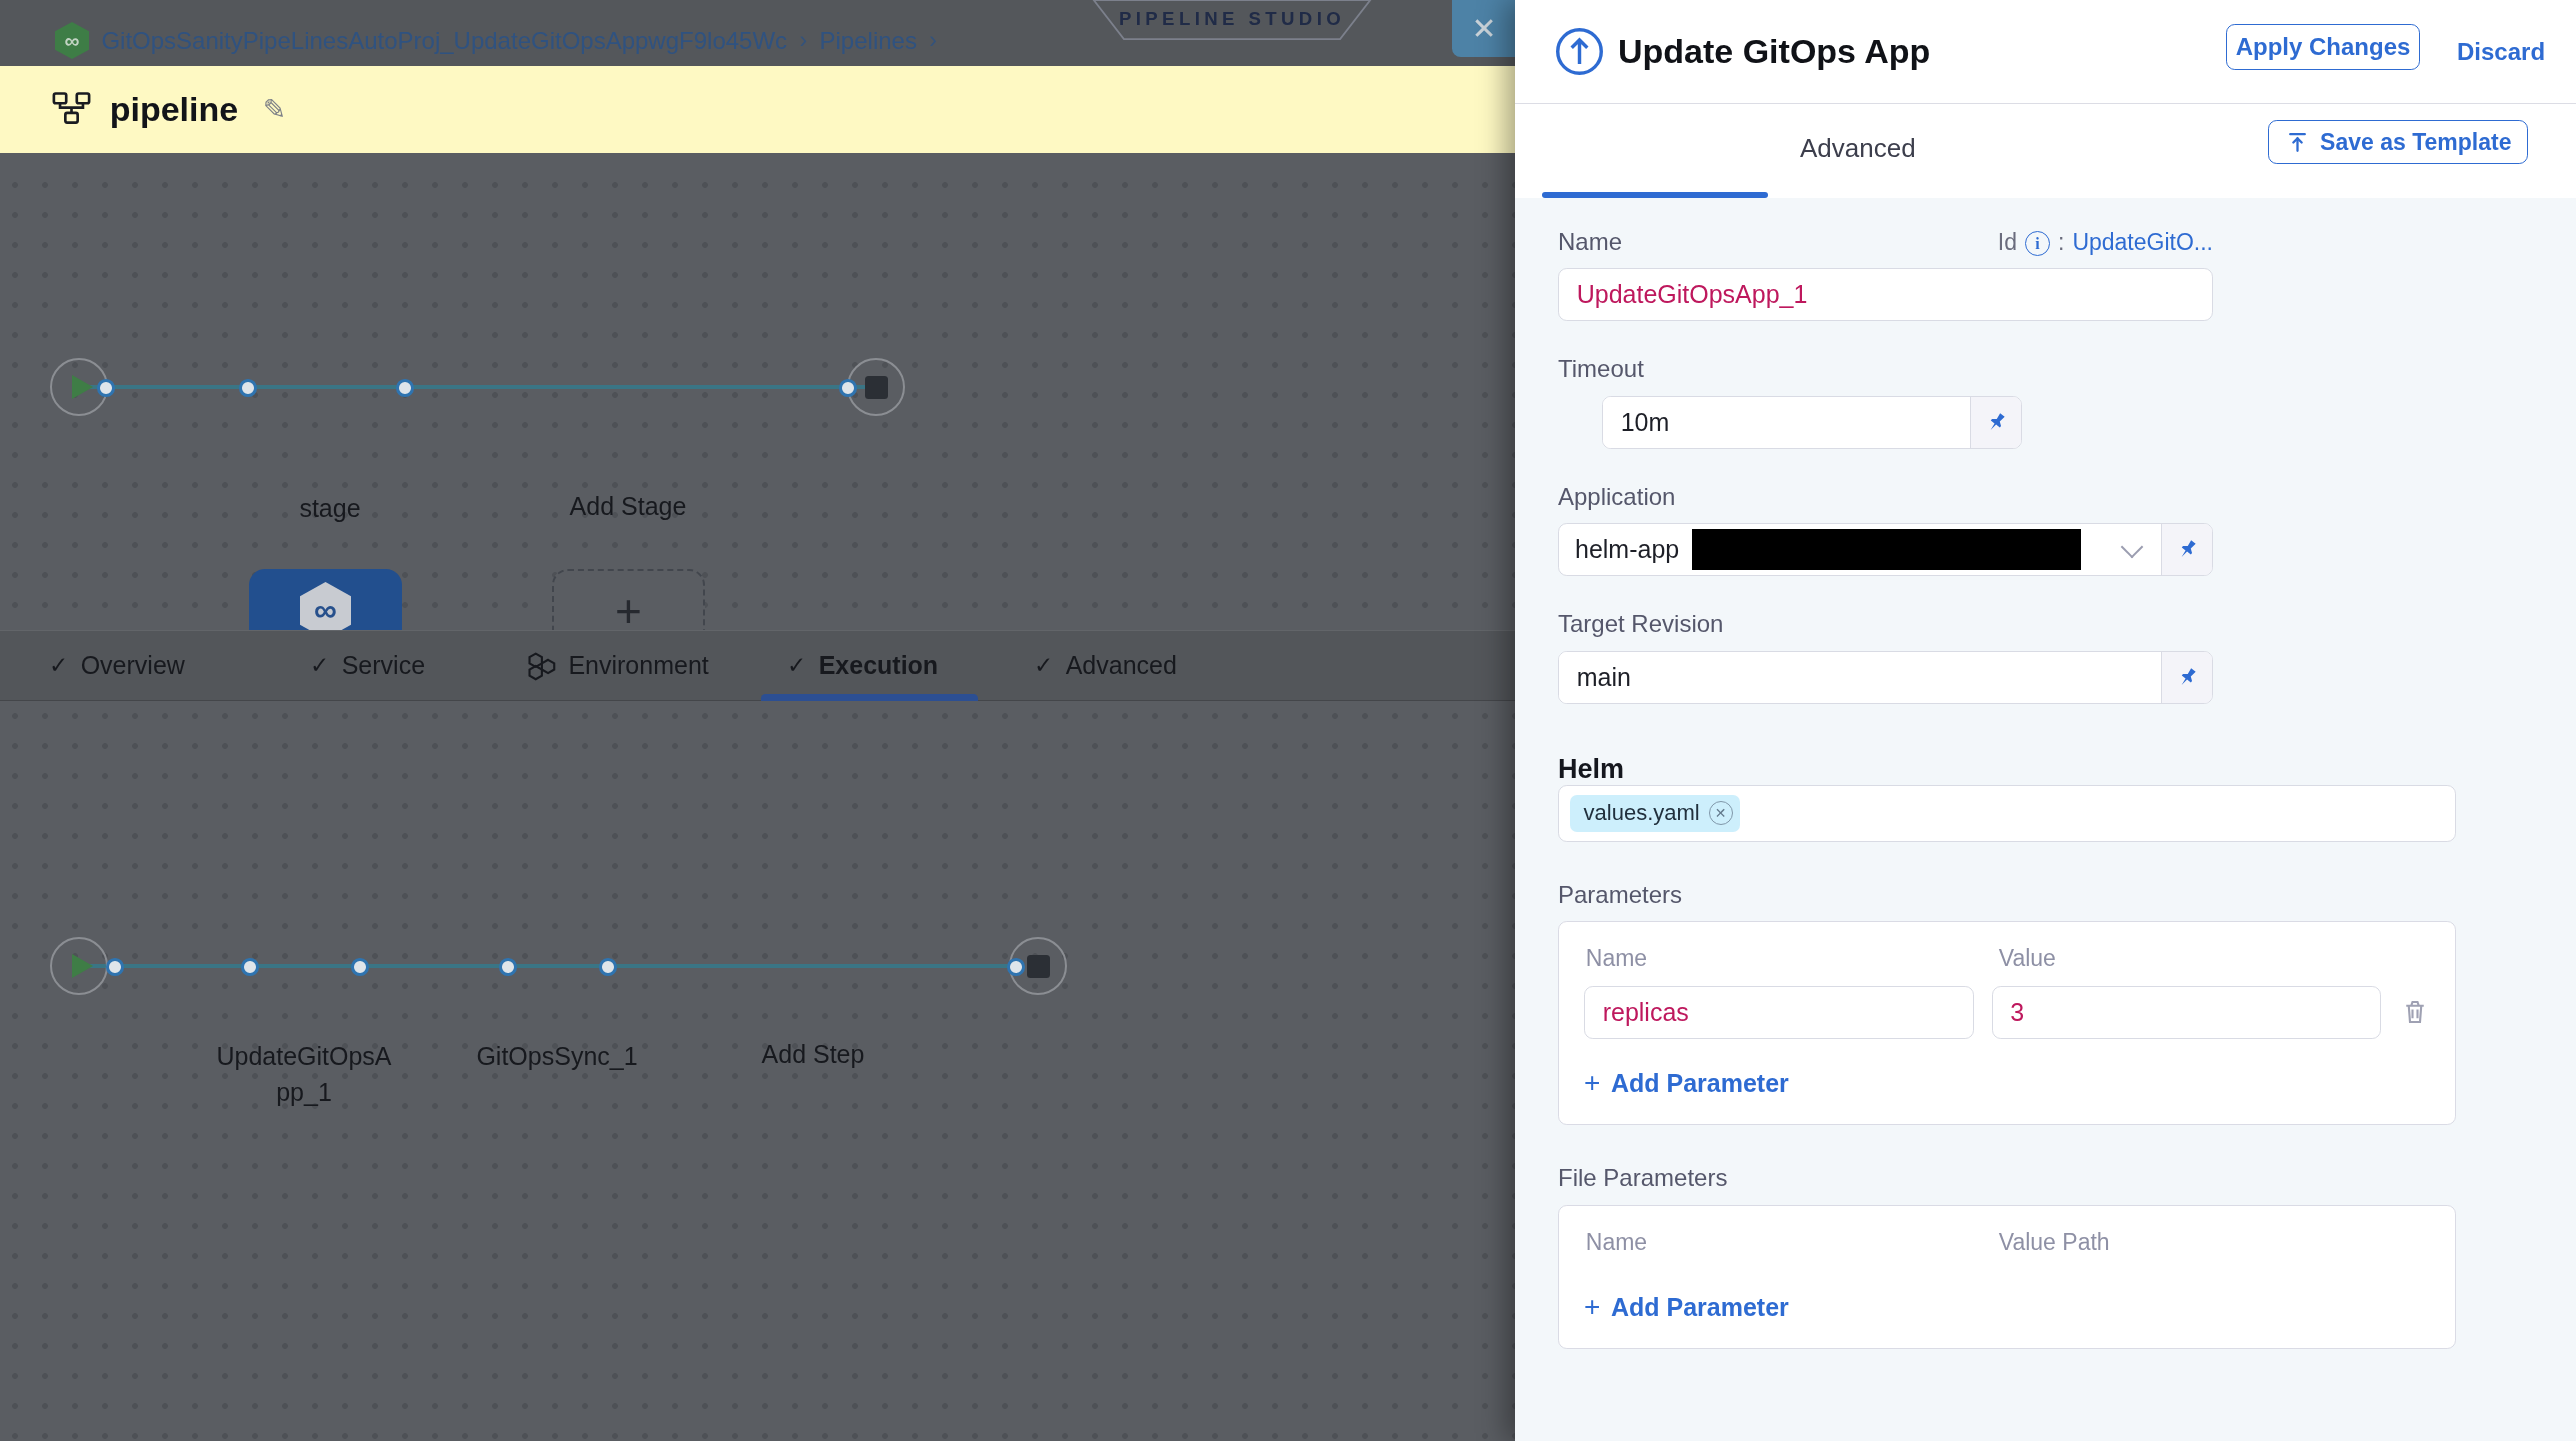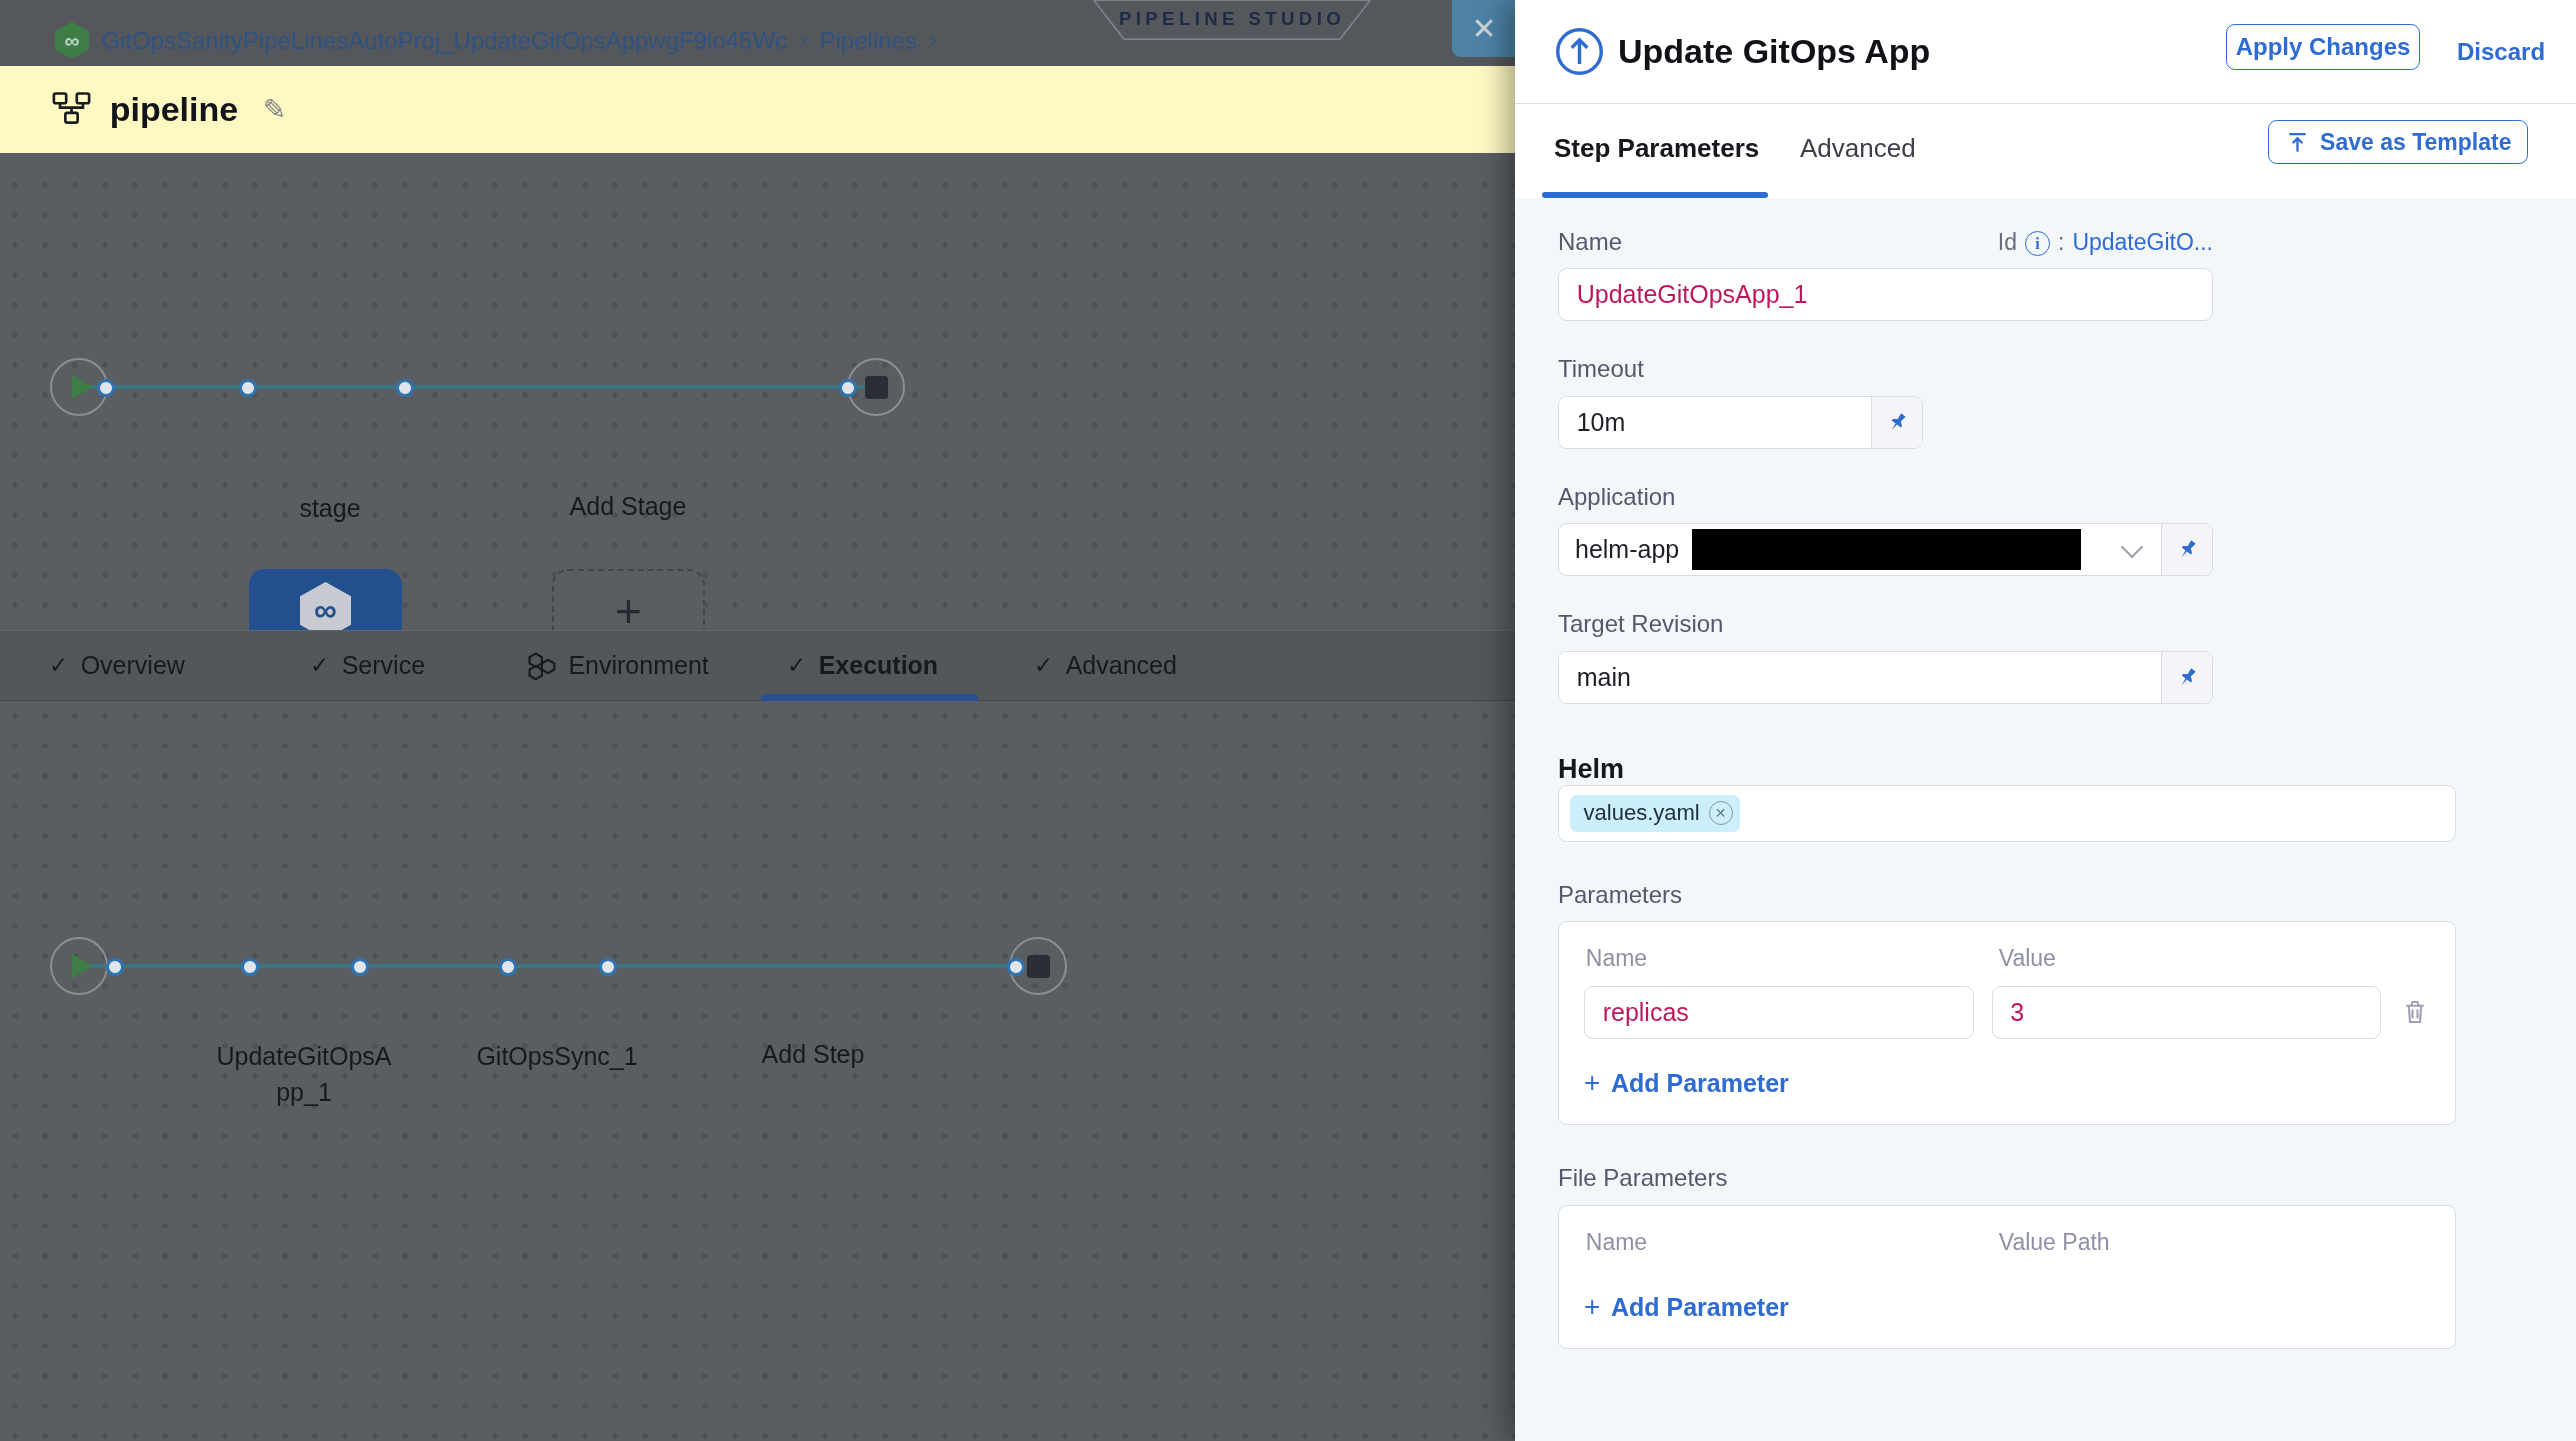--- a/index.html
+++ b/index.html
@@ -267,21 +267,20 @@
           <circle cx="12" cy="12" r="9.5"></circle>
           <path d="M12 17.5V7.5 M8.6 10.4 12 7 15.4 10.4"></path>
         </svg>
       </span>
       <div class="p-title">Update GitOps App</div>
       <button class="apply-btn">Apply Changes</button>
       <div class="discard-link">Discard</div>
     </div>
 
     <div class="p-tabs">
-      <div class="p-tab active">Step Parameters</div>
       <div class="p-tab inactive">Advanced</div>
       <div class="p-tab-underline"></div>
       <button class="save-tpl-btn">
         <svg width="25" height="25" viewBox="0 0 24 24" fill="none" stroke="#2e6bd2" stroke-width="2.2" stroke-linecap="round">
           <path d="M5 4h14"></path>
             <path d="M12 20V8"></path>
             <path d="M8 12l4-4 4 4"></path>
         </svg>
         <span>Save as Template</span>
       </button>
@@ -296,21 +295,21 @@
           <span class="id-lab">Id</span>
           <span class="info-i">i</span>
           <span class="id-colon">:</span>
           <span class="id-val">UpdateGitO...</span>
         </div>
       </div>
       <input class="tinput w740" value="UpdateGitOpsApp_1" style="">
 
       
       <div class="flabel mt38">Timeout</div>
-      <div class="composite" style="width:365px;">
+      <div class="composite" style="width:420px;margin-left:44px;">
         <input value="10m" style="">
         <div class="pin-seg">
           <svg width="23" height="23" viewBox="0 0 24 24" fill="#2e6bd2">
             <path d="M9 2h6l-1 7 4 3v2h-5l-1 8-1-8H6v-2l4-3z"></path>
           </svg>
         </div>
       </div>
 
       
       <div class="flabel mt38">Application</div>

